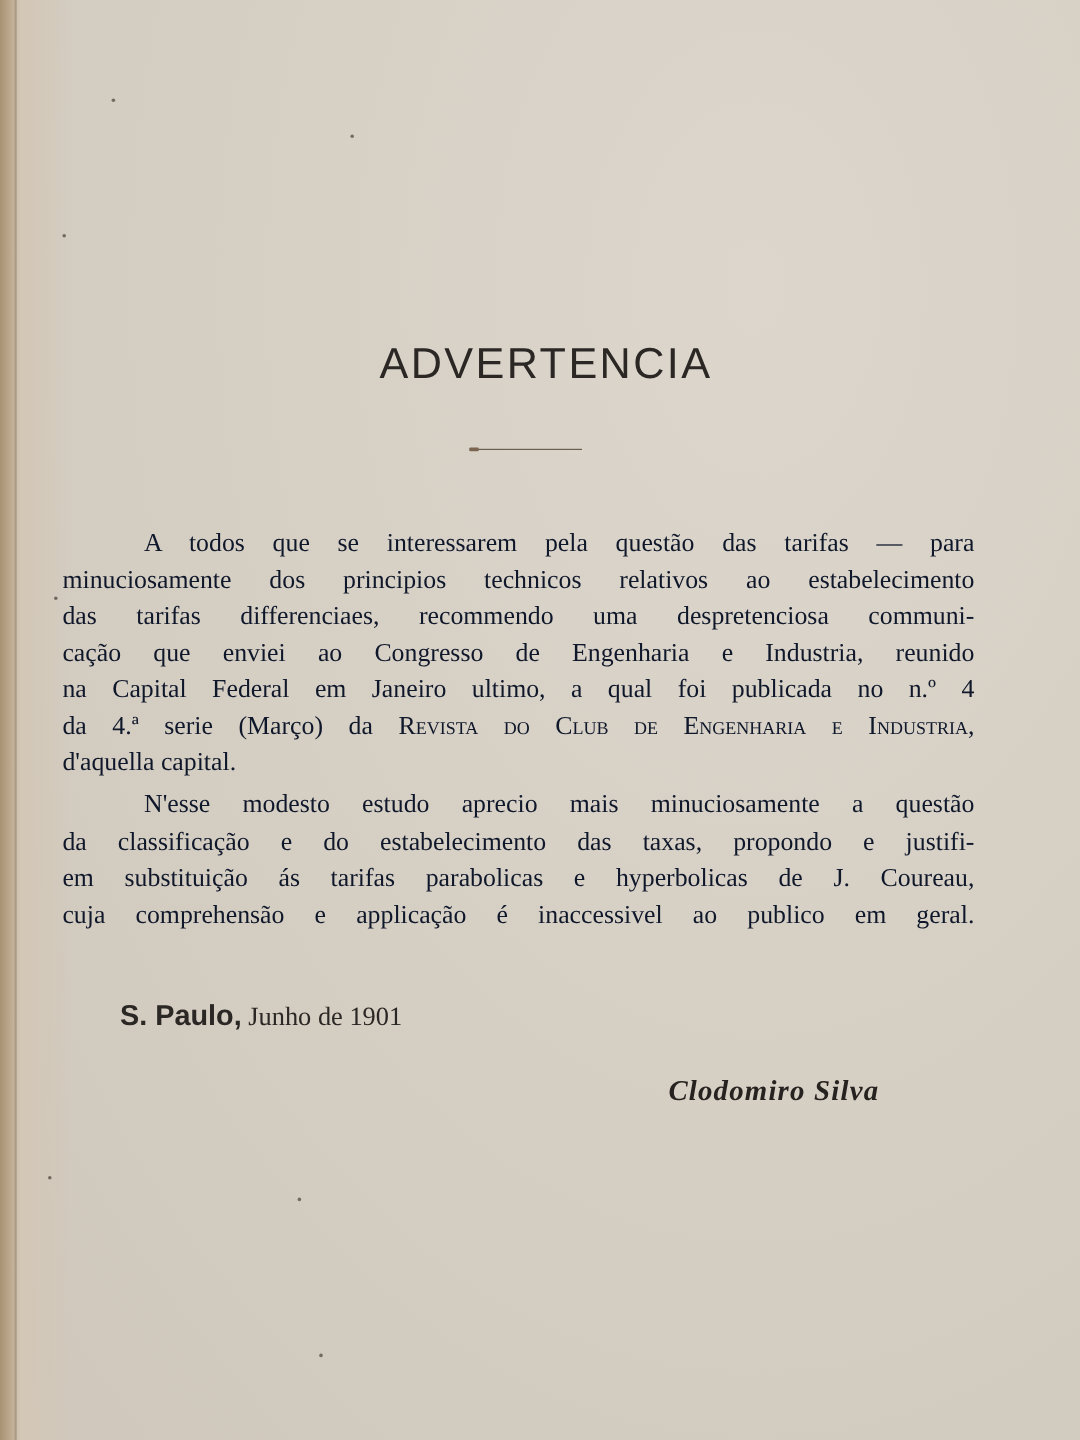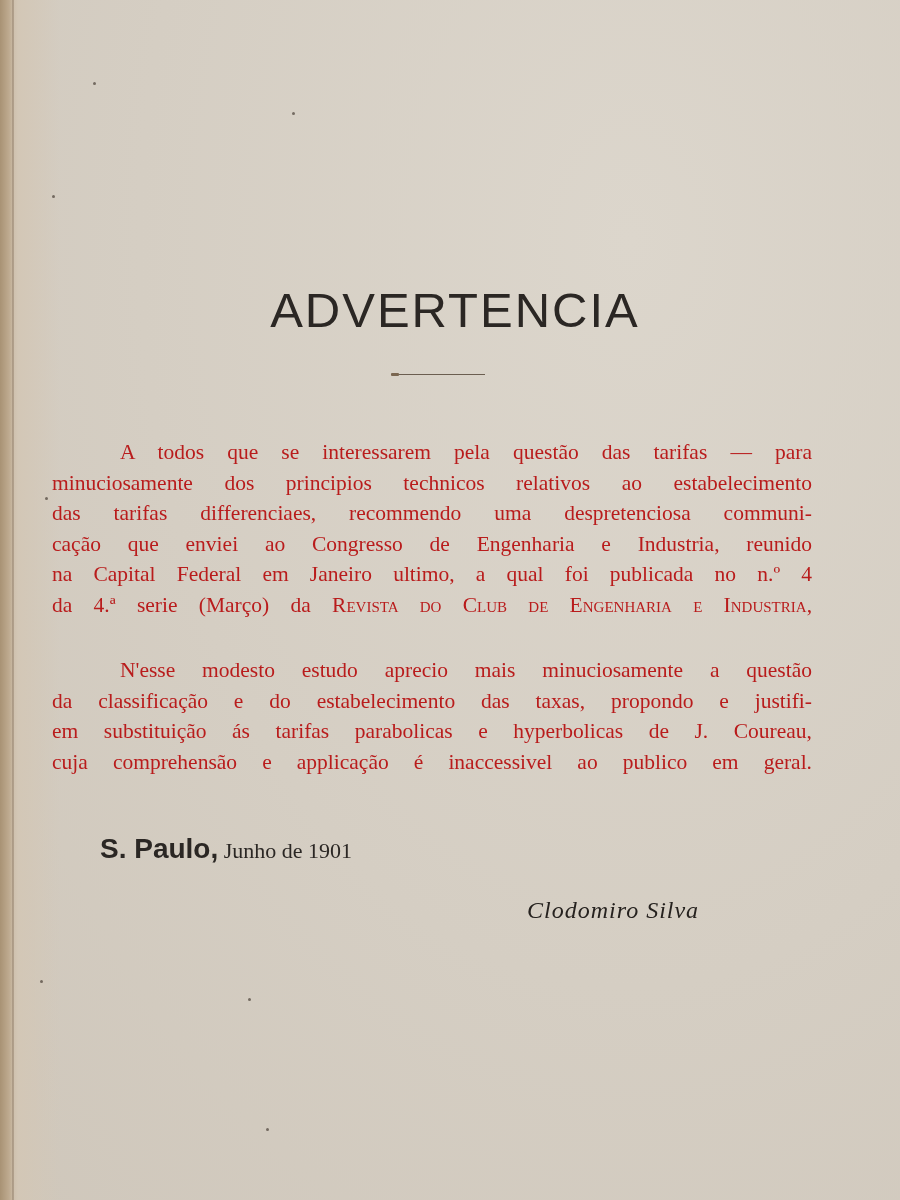--- a/index.html
+++ b/index.html
@@ -36,21 +36,21 @@
       border-radius: 50%;
       background: #4a4038;
       opacity: 0.7;
     }
     .title {
       position: absolute;
       left: 0; width: 900px;
       top: 282px;
       text-align: center;
       font-family: "Liberation Sans", "DejaVu Sans", sans-serif;
-      font-size: 49px;
+      font-size: 36px;
       letter-spacing: 2px;
       color: #2b2724;
       padding-left: 10px;
       box-sizing: border-box;
     }
     .rule {
       position: absolute;
       left: 395px; top: 374px;
       width: 90px; height: 1px;
       background: #6b5e50;
@@ -64,21 +64,21 @@
       border-radius: 1px;
     }
     .body-text {
       position: absolute;
       left: 52px;
       width: 760px;
       font-size: 21.5px;
       line-height: 30.5px;
       text-align: justify;
       text-align-last: justify;
-      color: #b91c1c;
+      color: #0f172a;
     }
     .line {
       display: block;
       white-space: nowrap;
       text-align: justify;
       text-align-last: justify;
     }
     .line.last {
       text-align-last: left;
     }
@@ -95,27 +95,27 @@
     .para2 { top: 655px; }
     .place-date {
       position: absolute;
       left: 100px; top: 833px;
       font-size: 22px;
       color: #2b2724;
     }
     .place {
       font-family: "Liberation Sans", "DejaVu Sans", sans-serif;
       font-weight: bold;
-      font-size: 28px;
+      font-size: 24px;
     }
     .signature {
       position: absolute;
-      left: 527px; top: 897px;
+      left: 557px; top: 897px;
       font-size: 24px;
-      font-weight: normal;
+      font-weight: bold;
       font-style: italic;
       letter-spacing: 1px;
       color: #26221f;
     }
   </style>
 </head>
 <body>
 
 <div class="page-edge"></div>
 <div class="page-edge-line"></div>
@@ -132,20 +132,21 @@
 
 <div class="rule"></div>
 
 <div class="body-text para1">
   <span class="line indent">A todos que se interessarem pela questão das tarifas — para</span>
   <span class="line">minuciosamente dos principios technicos relativos ao estabelecimento</span>
   <span class="line">das tarifas differenciaes, recommendo uma despretenciosa communi-</span>
   <span class="line">cação que enviei ao Congresso de Engenharia e Industria, reunido</span>
   <span class="line">na Capital Federal em Janeiro ultimo, a qual foi publicada no n.º 4</span>
   <span class="line"><span>da 4.ª serie (Março) da </span><span class="sc">Revista do Club de Engenharia e Industria</span><span>,</span></span>
+  <span class="line last">d'aquella capital.</span>
 </div>
 
 <div class="body-text para2">
   <span class="line indent">N'esse modesto estudo aprecio mais minuciosamente a questão</span>
   <span class="line">da classificação e do estabelecimento das taxas, propondo e justifi-</span>
   <span class="line">em substituição ás tarifas parabolicas e hyperbolicas de J. Coureau,</span>
   <span class="line">cuja comprehensão e applicação é inaccessivel ao publico em geral.</span>
 </div>
 
 <div class="place-date">

